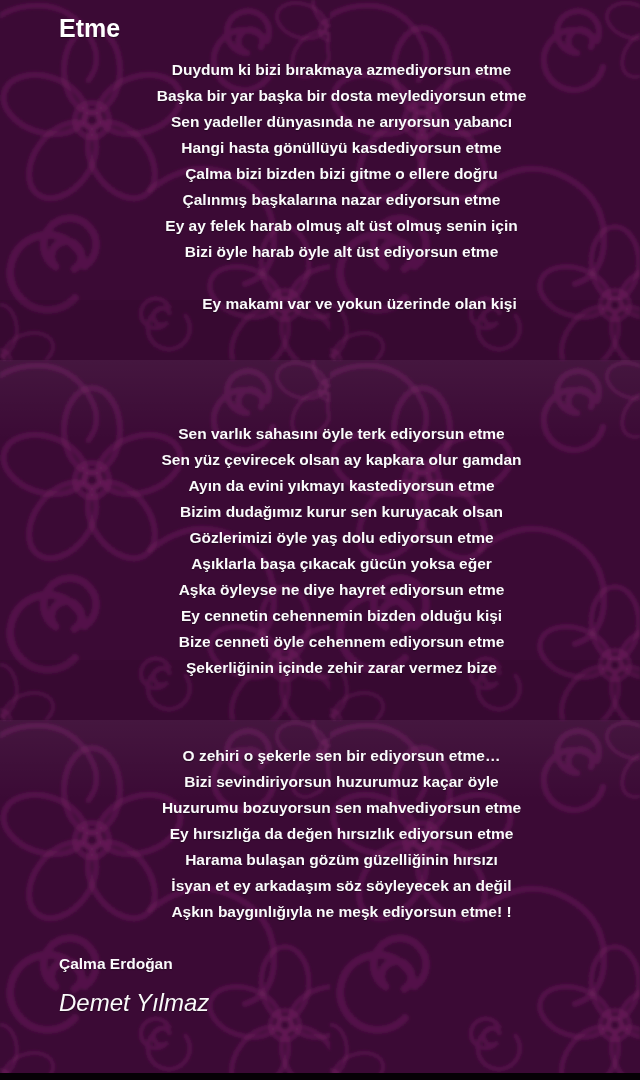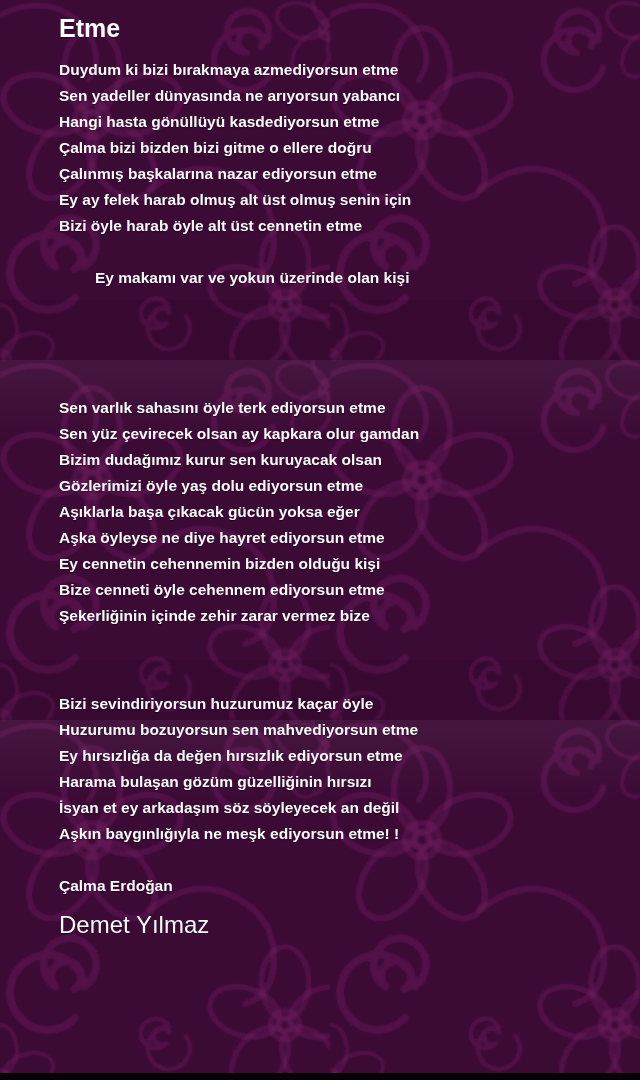--- a/index.html
+++ b/index.html
@@ -43,34 +43,35 @@
     text-shadow:0 1px 1px rgba(0,0,0,0.45);
   }
   .poem-line{
     font-size:15.5px;
     font-weight:bold;
     line-height:26px;
     color:var(--text);
     white-space:nowrap;
     text-shadow:0 1px 1px rgba(0,0,0,0.4);
   }
-  .stanza{margin:0 0 26px 0;}
+  .stanza{margin:0 0 26px 0;text-align:center;}
   .stanza:nth-child(2){margin-bottom:104px;margin-left:36px;}
   .stanza:nth-child(3){margin-bottom:62px;}
   .submitter{
     font-size:15.5px;
     font-weight:bold;
     line-height:26px;
     color:var(--text);
     text-shadow:0 1px 1px rgba(0,0,0,0.4);
   }
   .author{
     margin-top:11px;
     font-size:24px;
     line-height:30px;
+    font-style:italic;
     font-weight:normal;
     color:#fafafa;
     text-shadow:0 1px 1px rgba(0,0,0,0.4);
   }
   .bottom-bar{
     position:absolute;
     left:0;bottom:0;
     width:100%;height:7px;
     background:var(--bar);
   }
@@ -125,42 +126,45 @@
     <rect x="0" y="360" width="640" height="80" fill="url(#bandshine)"></rect>
     <rect x="0" y="720" width="640" height="80" fill="url(#bandshine)"></rect>
   </svg>
 
   <div class="content">
     <h1 class="title">Etme</h1>
 
     <div id="poem">
         <div class="stanza">
           <div class="poem-line">Duydum ki bizi bırakmaya azmediyorsun etme</div>
+          <div class="poem-line">Başka bir yar başka bir dosta meylediyorsun etme</div>
           <div class="poem-line">Sen yadeller dünyasında ne arıyorsun yabancı</div>
           <div class="poem-line">Hangi hasta gönüllüyü kasdediyorsun etme</div>
           <div class="poem-line">Çalma bizi bizden bizi gitme o ellere doğru</div>
           <div class="poem-line">Çalınmış başkalarına nazar ediyorsun etme</div>
           <div class="poem-line">Ey ay felek harab olmuş alt üst olmuş senin için</div>
-          <div class="poem-line">Bizi öyle harab öyle alt üst cennetin etme</div>
+          <div class="poem-line">Bizi öyle harab öyle alt üst ediyorsun etme</div>
         </div>
         <div class="stanza">
           <div class="poem-line">Ey makamı var ve yokun üzerinde olan kişi</div>
         </div>
         <div class="stanza">
           <div class="poem-line">Sen varlık sahasını öyle terk ediyorsun etme</div>
           <div class="poem-line">Sen yüz çevirecek olsan ay kapkara olur gamdan</div>
+          <div class="poem-line">Ayın da evini yıkmayı kastediyorsun etme</div>
           <div class="poem-line">Bizim dudağımız kurur sen kuruyacak olsan</div>
           <div class="poem-line">Gözlerimizi öyle yaş dolu ediyorsun etme</div>
           <div class="poem-line">Aşıklarla başa çıkacak gücün yoksa eğer</div>
           <div class="poem-line">Aşka öyleyse ne diye hayret ediyorsun etme</div>
           <div class="poem-line">Ey cennetin cehennemin bizden olduğu kişi</div>
           <div class="poem-line">Bize cenneti öyle cehennem ediyorsun etme</div>
           <div class="poem-line">Şekerliğinin içinde zehir zarar vermez bize</div>
         </div>
         <div class="stanza">
+          <div class="poem-line">O zehiri o şekerle sen bir ediyorsun etme…</div>
           <div class="poem-line">Bizi sevindiriyorsun huzurumuz kaçar öyle</div>
           <div class="poem-line">Huzurumu bozuyorsun sen mahvediyorsun etme</div>
           <div class="poem-line">Ey hırsızlığa da değen hırsızlık ediyorsun etme</div>
           <div class="poem-line">Harama bulaşan gözüm güzelliğinin hırsızı</div>
           <div class="poem-line">İsyan et ey arkadaşım söz söyleyecek an değil</div>
           <div class="poem-line">Aşkın baygınlığıyla ne meşk ediyorsun etme! !</div>
         </div>
       </div>
 
     <div class="submitter">Çalma Erdoğan</div>

